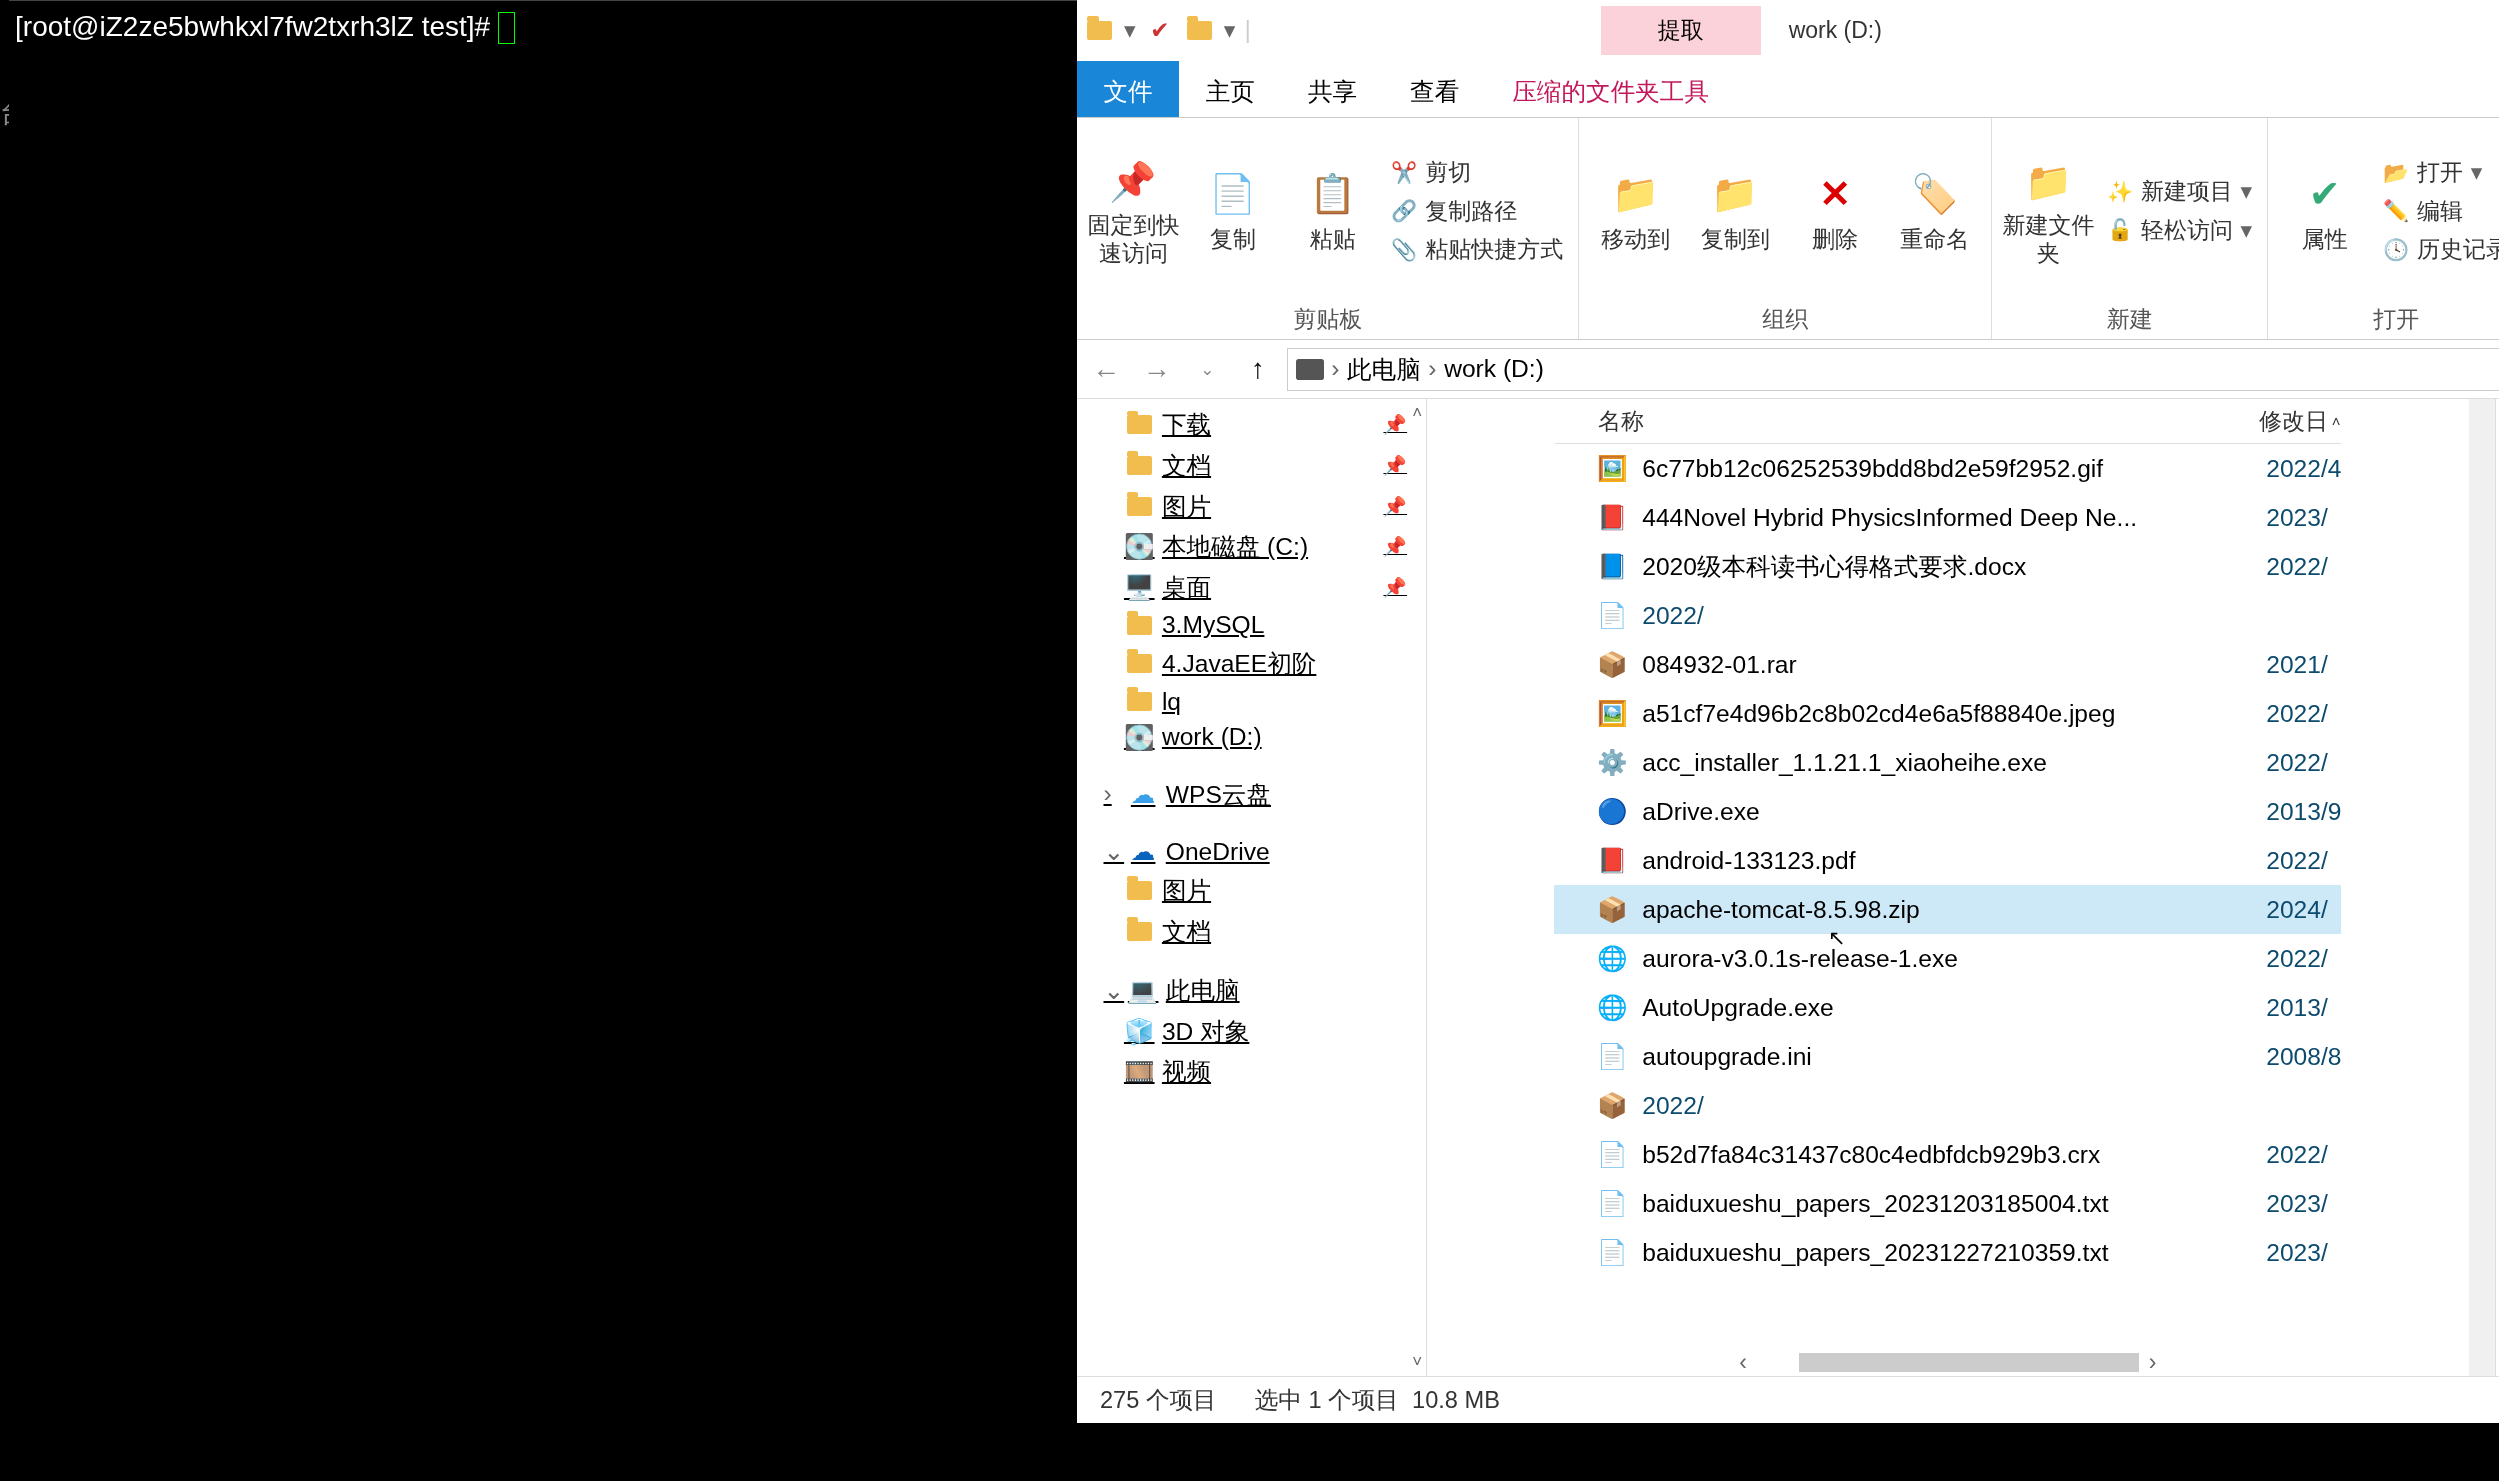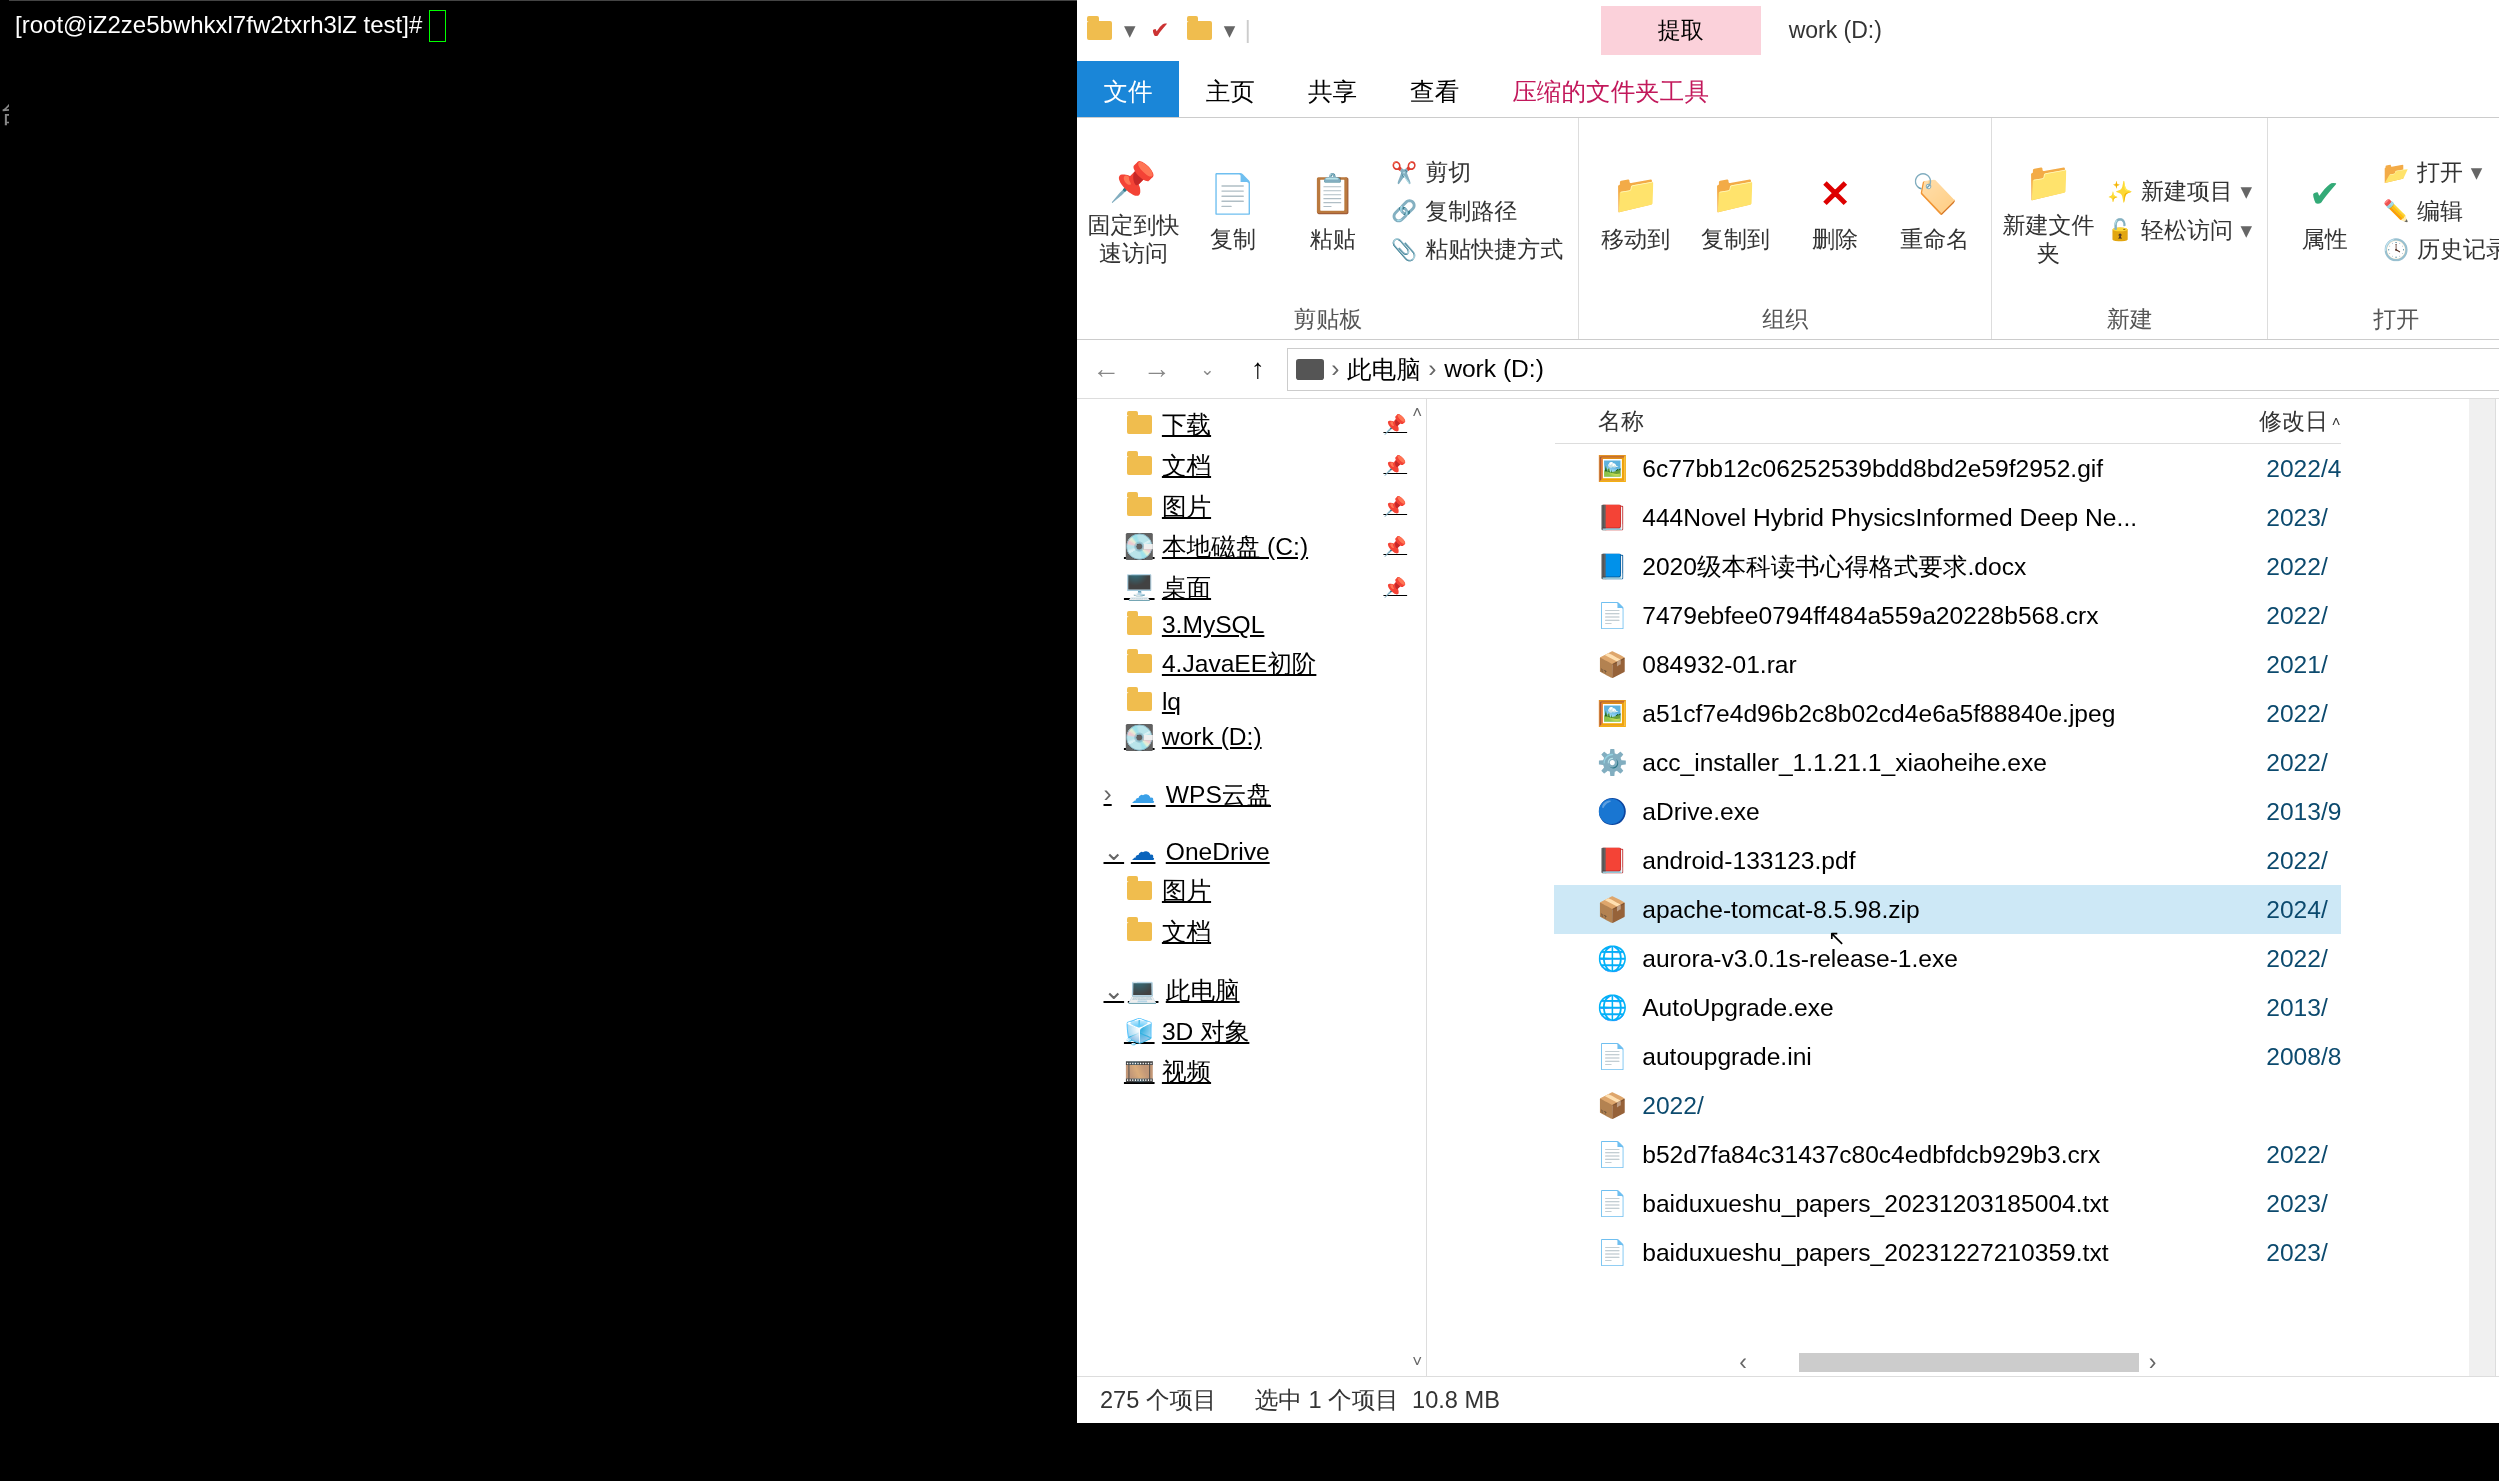--- a/index.html
+++ b/index.html
@@ -1,20 +1,20 @@
 <!DOCTYPE html>
 <html style="font-size:15px"><head>
 <meta charset="utf-8">
 <style>
 * { margin: 0; padding: 0; box-sizing: border-box; font-family: "Microsoft YaHei", "Segoe UI", sans-serif; }
 body { width: 2500px; height: 1481px; overflow: hidden; background: #000; position: relative; font-size: 23px; }
 .scale-wrap { transform: scale(1); transform-origin: top left; }
 
 
-.terminal { position: absolute; left: 9.4px; top: 0; width: 1068px; height: 1425px; background: #000; color: #fff; font-family: "Consolas", monospace; font-size: 24px; padding: 9.4px 5.7px; border-top:0.9px solid #444; }
+.terminal { position: absolute; left: 9.4px; top: 0; width: 1068px; height: 1425px; background: #000; color: #fff; font-family: "Consolas", monospace; font-size: 28px; padding: 9.4px 5.7px; border-top:0.9px solid #444; }
 .terminal .cursor { display:inline-block; width:17px; height:32px; border:1.9px solid #0f0; vertical-align:middle; }
 .outer-letter { position:absolute; left:0; top:94px; color:#888; font-size:28px; font-family:monospace; width:9.4px; }
 
 
 .explorer { position: absolute; left: 1077px; top: 0; width: 1597px; height: 1423px; background: #fff; color: #000; display:flex; flex-direction:column; }
 
 
 .titlebar { height: 61px; display:flex; align-items:center; font-size:23px; }
 .titlebar .tb-left { display:flex; align-items:center; gap:9.4px; padding-left:7.6px; }
 .tb-icon { width:30px; height:30px; display:flex; align-items:center; justify-content:center; }
@@ -362,21 +362,20 @@
               <span class="fname">444Novel Hybrid PhysicsInformed Deep Ne...</span>
               <span class="fdate">2023/</span>
             </div>
             <div class="frow">
               <span class="ficon">📘</span>
               <span class="fname">2020级本科读书心得格式要求.docx</span>
               <span class="fdate">2022/</span>
             </div>
             <div class="frow">
               <span class="ficon">📄</span>
-              <span class="fname">7479ebfee0794ff484a559a20228b568.crx</span>
               <span class="fdate">2022/</span>
             </div>
             <div class="frow">
               <span class="ficon">📦</span>
               <span class="fname">084932-01.rar</span>
               <span class="fdate">2021/</span>
             </div>
             <div class="frow">
               <span class="ficon">🖼️</span>
               <span class="fname">a51cf7e4d96b2c8b02cd4e6a5f88840e.jpeg</span>

